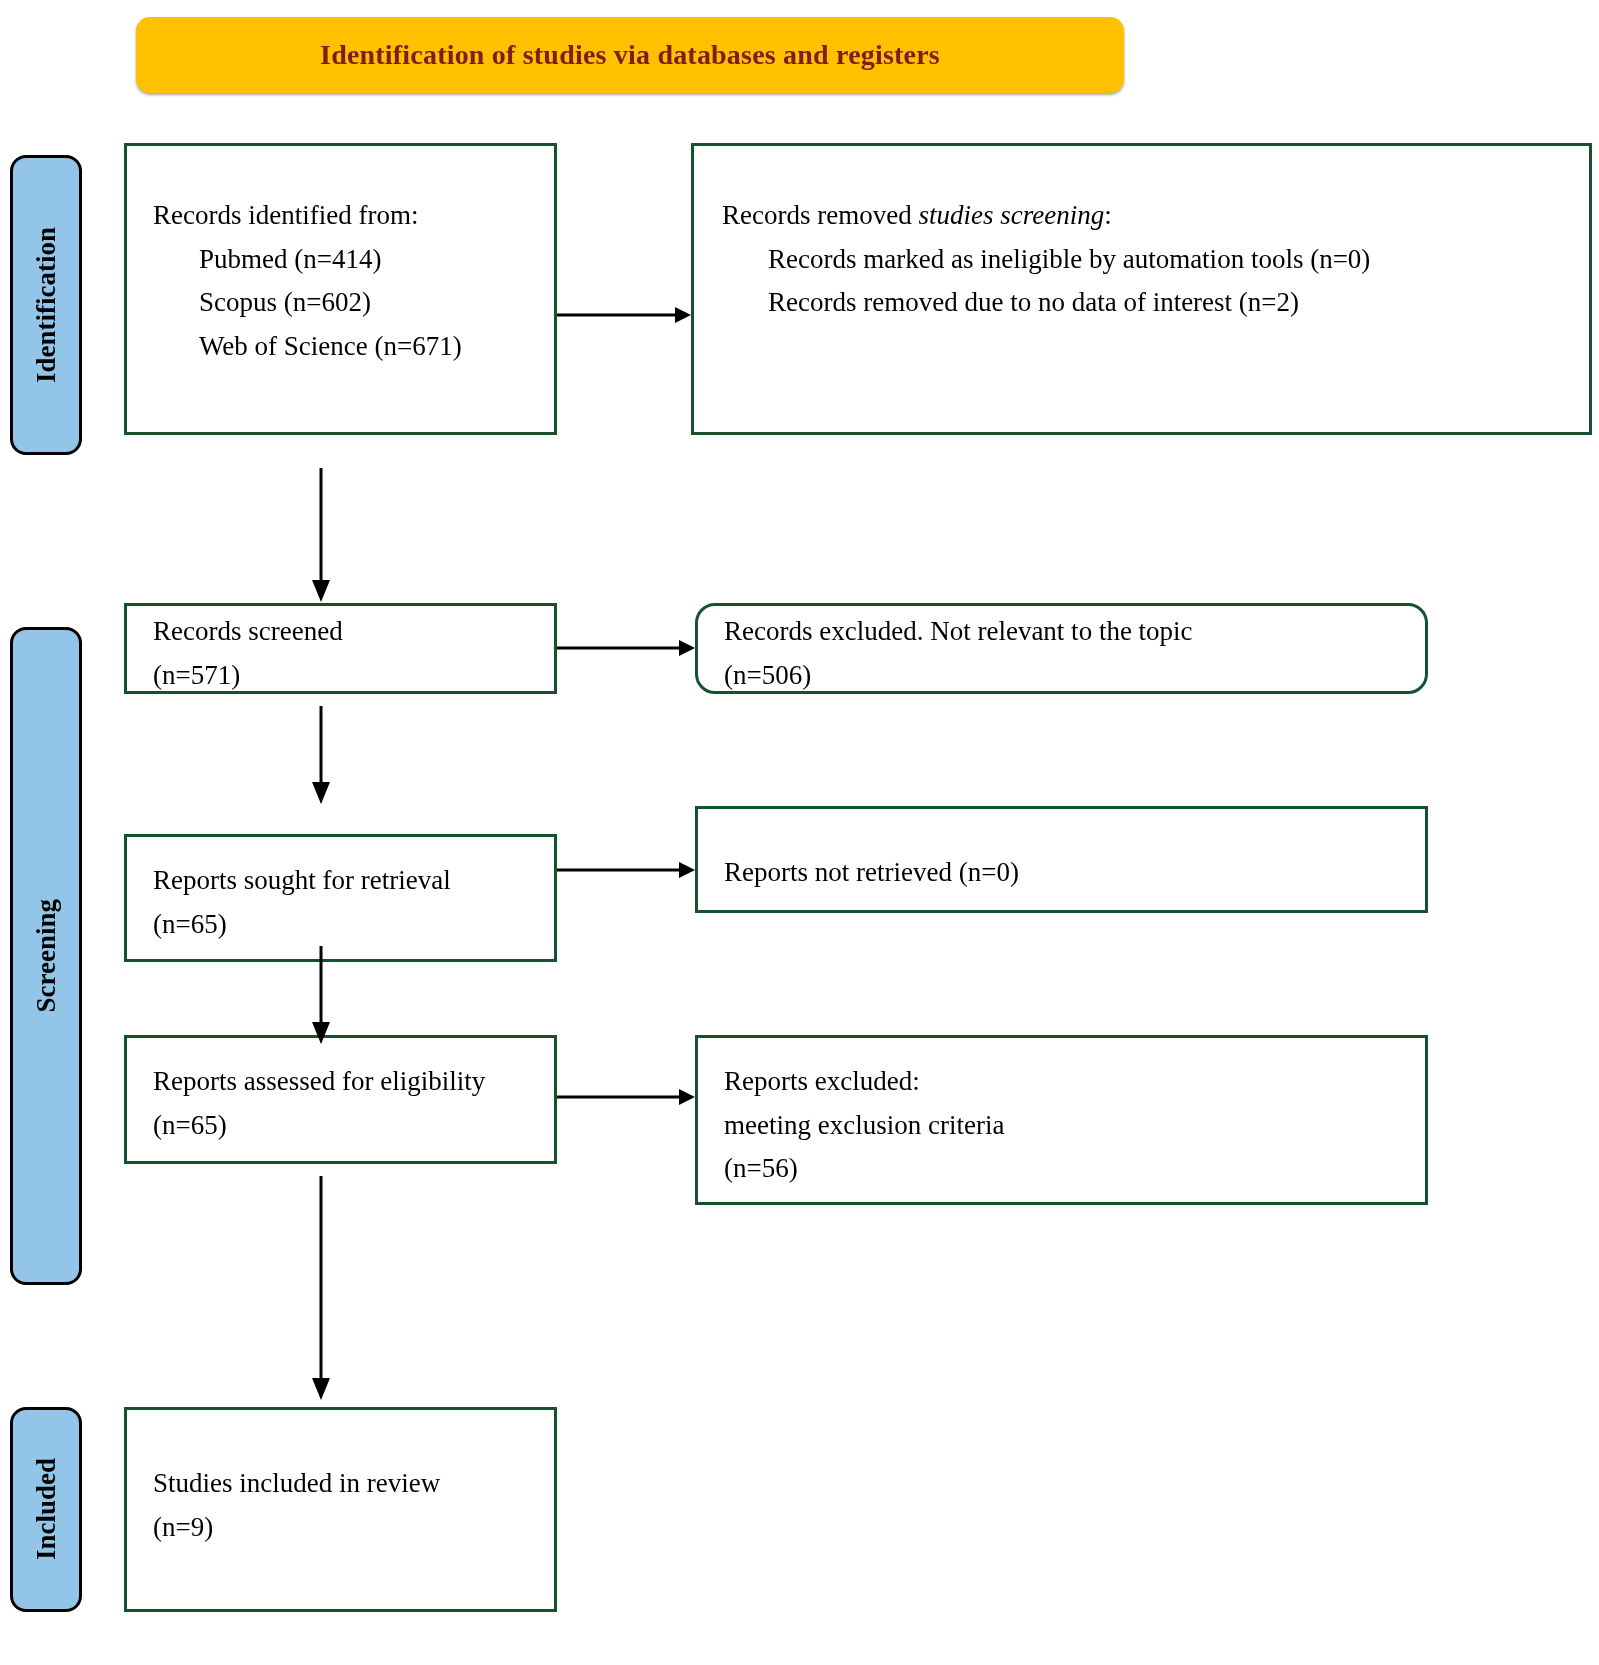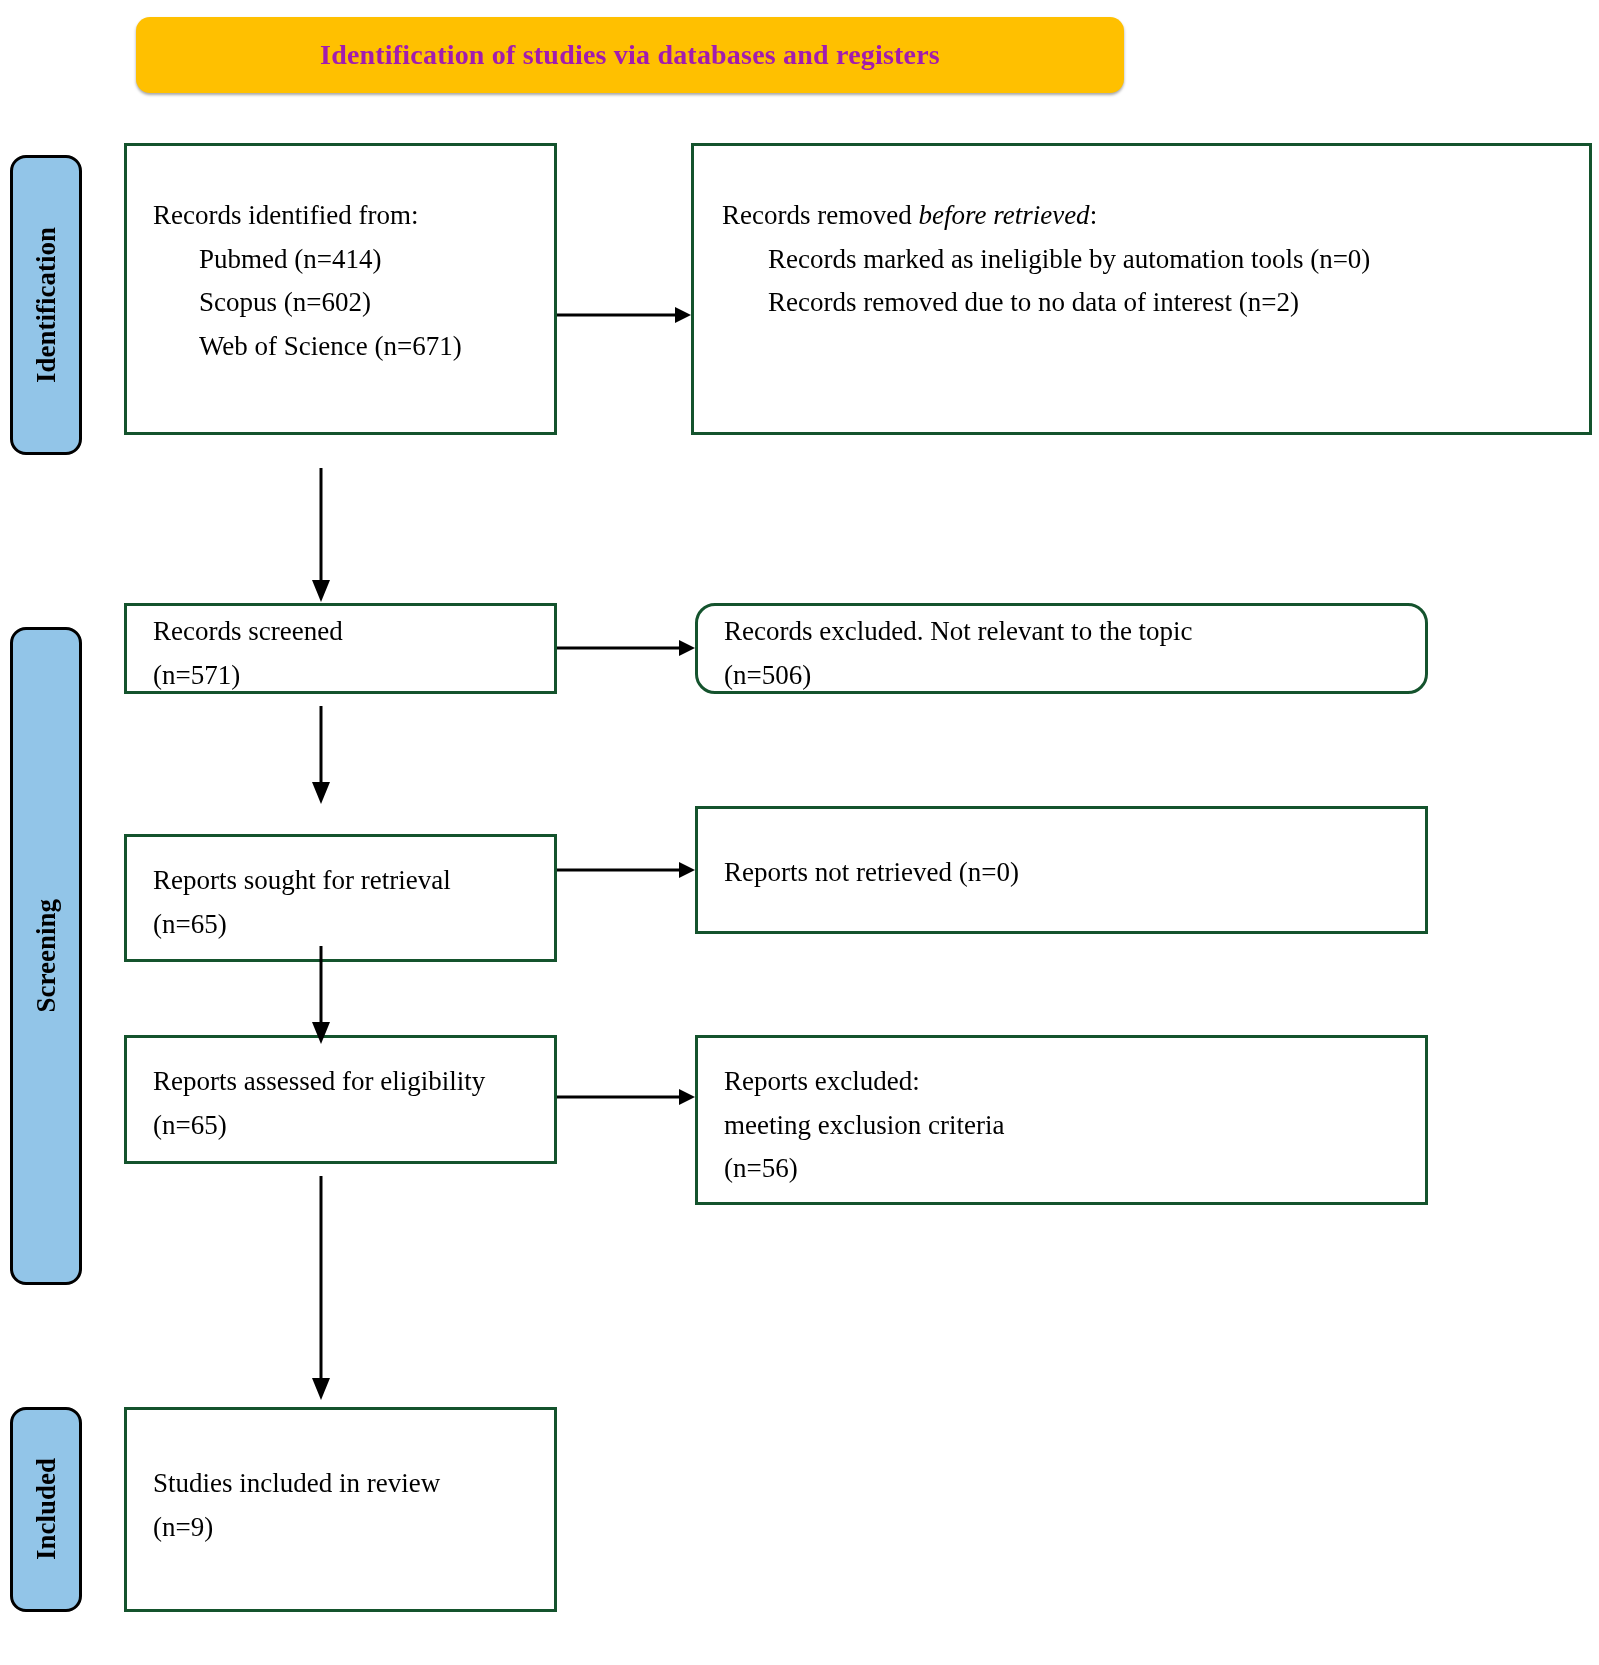--- a/index.html
+++ b/index.html
@@ -31,21 +31,21 @@
     box-shadow: 0 2px 3px rgba(0,0,0,0.35);
     display: flex;
     align-items: center;
     justify-content: center;
   }
   .banner-text {
     font-family: "Liberation Serif", "DejaVu Serif", serif;
     font-weight: bold;
     font-size: 28px;
     letter-spacing: 0.2px;
-    color: #a21caf;
+    color: #7f1d1d;
     white-space: nowrap;
   }
 
   
   .stage {
     position: absolute;
     left: 10px;
     width: 72px;
     background: #92C5E8;
     border: 3px solid #000000;
@@ -93,21 +93,21 @@
   
   #box-identified      { left: 124px; top: 143px;  width: 433px; height: 292px; }
   #box-screened        { left: 124px; top: 603px;  width: 433px; height: 91px;  }
   #box-sought          { left: 124px; top: 806px;  width: 433px; height: 128px; margin-top: 28px; }
   #box-assessed        { left: 124px; top: 1035px; width: 433px; height: 129px; }
   #box-included        { left: 124px; top: 1407px; width: 433px; height: 205px; }
 
   
   #box-removed         { left: 691px; top: 143px;  width: 901px; height: 292px; }
   #box-excluded-topic  { left: 695px; top: 603px;  width: 733px; height: 91px; border-radius: 20px;  }
-  #box-not-retrieved   { left: 695px; top: 806px;  width: 733px; height: 128px; }
+  #box-not-retrieved   { left: 695px; top: 806px;  width: 733px; height: 107px; }
   #box-reports-excluded{ left: 695px; top: 1035px; width: 733px; height: 170px; }
 
   
   #box-identified   .box-inner { top: 48px;  }
   #box-screened     .box-inner { top: 4px;   }
   #box-sought       .box-inner { top: 22px;  }
   #box-assessed     .box-inner { top: 22px;  }
   #box-included     .box-inner { top: 52px;  }
   #box-removed      .box-inner { top: 48px;  left: 28px; }
   #box-excluded-topic  .box-inner { top: 4px;  }
@@ -141,21 +141,21 @@
     <div class="box-inner">
       <div class="line">Records identified from:</div>
       <div class="line indent">Pubmed (n=414)</div>
       <div class="line indent">Scopus (n=602)</div>
       <div class="line indent">Web of Science (n=671)</div>
     </div>
   </div>
 
   <div class="box" id="box-removed">
     <div class="box-inner">
-      <div class="line"><span>Records removed </span><i>before retrieved</i><span>:</span></div>
+      <div class="line"><span>Records removed </span><i>studies screening</i><span>:</span></div>
       <div class="line indent">Records marked as ineligible by automation tools (n=0)</div>
       <div class="line indent">Records removed due to no data of interest (n=2)</div>
     </div>
   </div>
 
   <div class="box" id="box-screened">
     <div class="box-inner">
       <div class="line">Records screened</div>
       <div class="line">(n=571)</div>
     </div>

